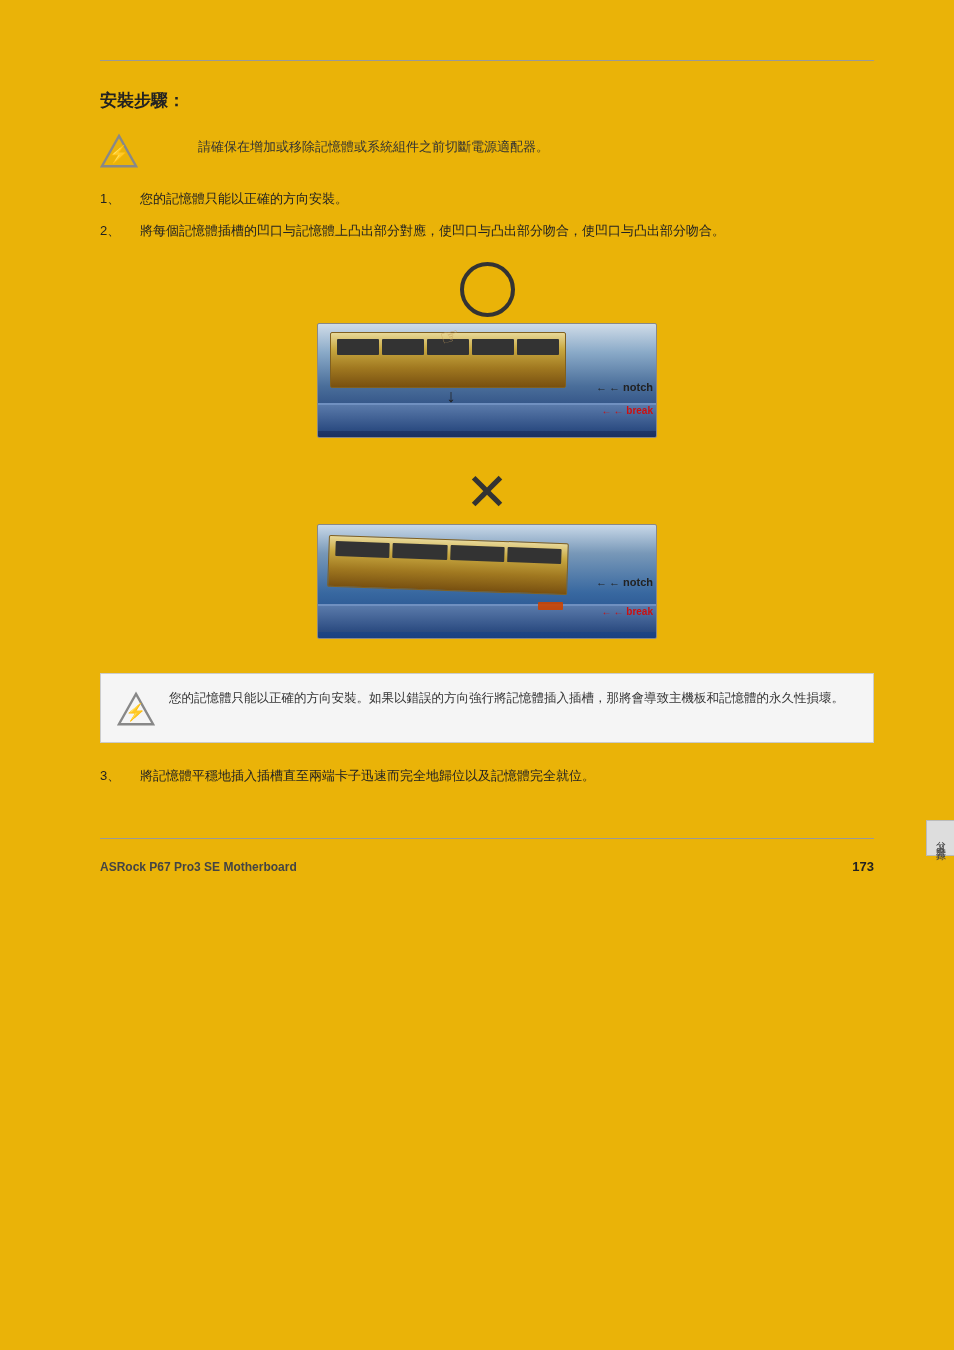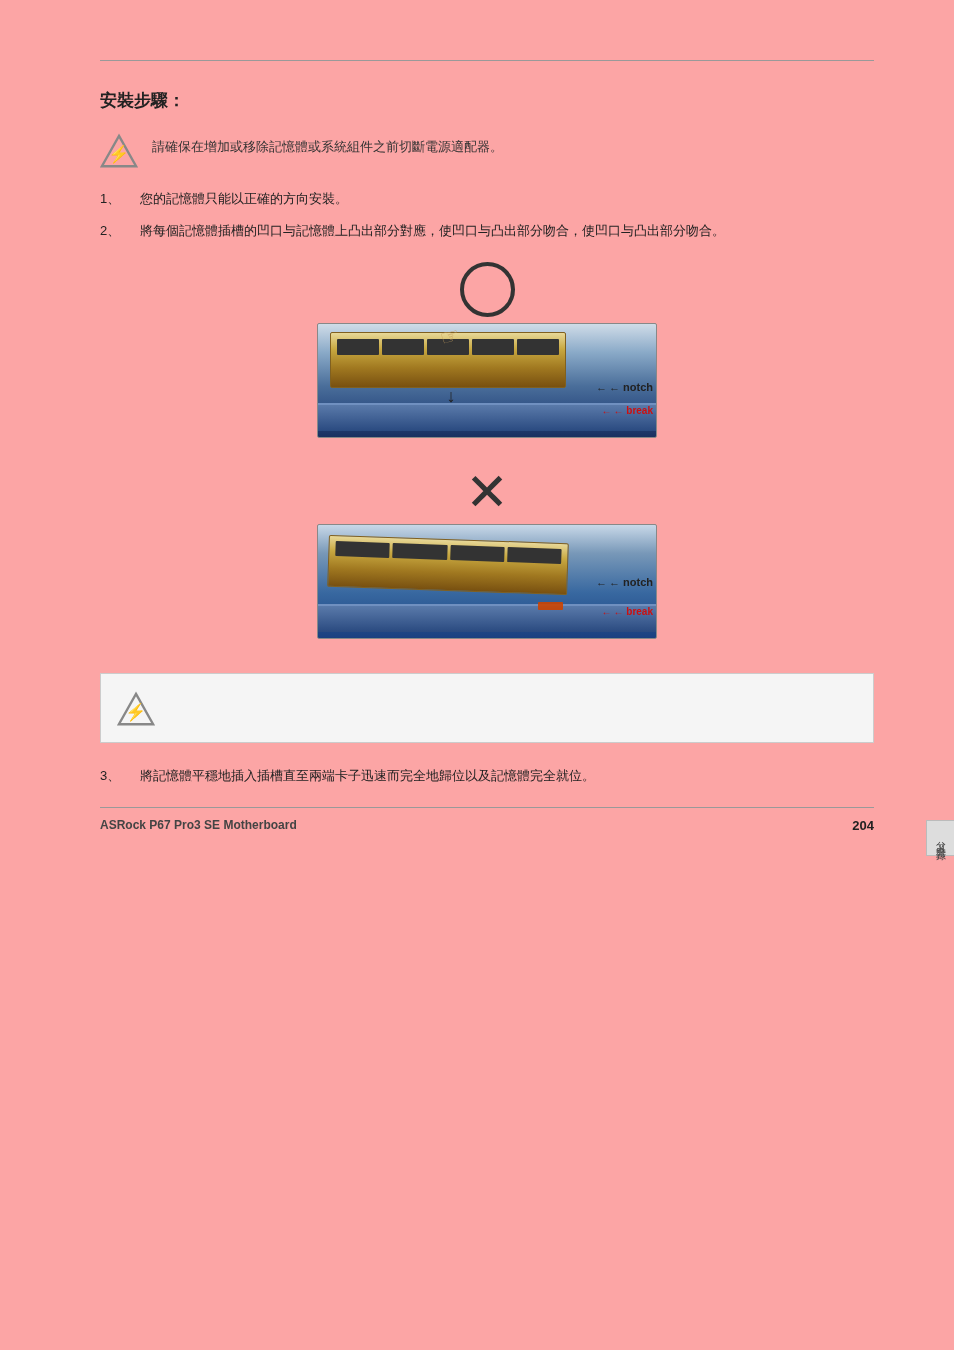--- a/index.html
+++ b/index.html
@@ -6,21 +6,21 @@
     body {
       width: 954px;
       min-height: 1350px;
       background: #fff;
       font-family: 'Arial', sans-serif;
       position: relative;
     }
     .page {
       width: 954px;
       min-height: 1350px;
-      background: #fca5a5;
+      background: #eab308;
       padding: 60px 80px 80px 100px;
       position: relative;
     }
     .top-line {
       border-top: 1.5px solid #999;
       margin-bottom: 28px;
     }
     .section-title {
       font-size: 17px;
       font-weight: bold;
@@ -39,20 +39,21 @@
       height: 38px;
       flex-shrink: 0;
       margin-top: 2px;
     }
     .warning-text {
       font-size: 13px;
       color: #333;
       line-height: 1.7;
       font-family: 'Arial', 'Microsoft YaHei', sans-serif;
       padding-top: 6px;
+      margin-left: 46px;
     }
     .steps {
       margin-bottom: 20px;
     }
     .step {
       display: flex;
       gap: 10px;
       margin-bottom: 10px;
       font-size: 13px;
       color: #222;
@@ -90,25 +91,25 @@
       margin: 18px 0 22px 0;
     }
     .warning-text-2 {
       font-size: 12.5px;
       color: #333;
       line-height: 1.7;
       font-family: 'Arial', 'Microsoft YaHei', sans-serif;
     }
     .bottom-line {
       border-top: 1.5px solid #999;
-      margin-top: 20px;
-      padding-top: 10px;
+      margin-top: 51px;
+      padding-top: 20px;
       display: flex;
       justify-content: space-between;
-      align-items: flex-start;
+      align-items: flex-end;
     }
     .footer-text {
       font-size: 12px;
       color: #444;
       font-family: 'Arial', sans-serif;
       font-weight: bold;
     }
     .footer-page {
       font-size: 13px;
       color: #222;
@@ -287,32 +288,33 @@
       </div>
     </div>
 
   </div>
 
   <div class="warning-box-2">
     <svg class="warning-icon" viewBox="0 0 40 40" xmlns="http://www.w3.org/2000/svg" style="flex-shrink:0;margin-top:2px;">
       <polygon points="20,4 38,36 2,36" fill="none" stroke="#888" stroke-width="2.5"></polygon>
       <text x="20" y="29" text-anchor="middle" font-size="18" font-weight="bold" fill="#888">⚡</text>
     </svg>
+    <div class="warning-text-2">您的記憶體只能以正確的方向安裝。如果以錯誤的方向強行將記憶體插入插槽，那將會導致主機板和記憶體的永久性損壞。</div>
   </div>
 
   <div class="step" style="margin-top:10px;">
     <span class="step-num">3、</span>
     <span class="step-text">將記憶體平穩地插入插槽直至兩端卡子迅速而完全地歸位以及記憶體完全就位。</span>
   </div>
 
   <div class="side-tab">
     <span class="side-tab-text">父</span>
     <span class="side-tab-text">丑</span>
     <span class="side-tab-text">繁</span>
     <span class="side-tab-text">錄</span>
   </div>
 
   <div class="bottom-line">
     <div class="footer-text">ASRock P67 Pro3 SE  Motherboard</div>
-    <div class="footer-page">204</div>
+    <div class="footer-page">173</div>
   </div>
 
 </div>
 
 </body></html>

